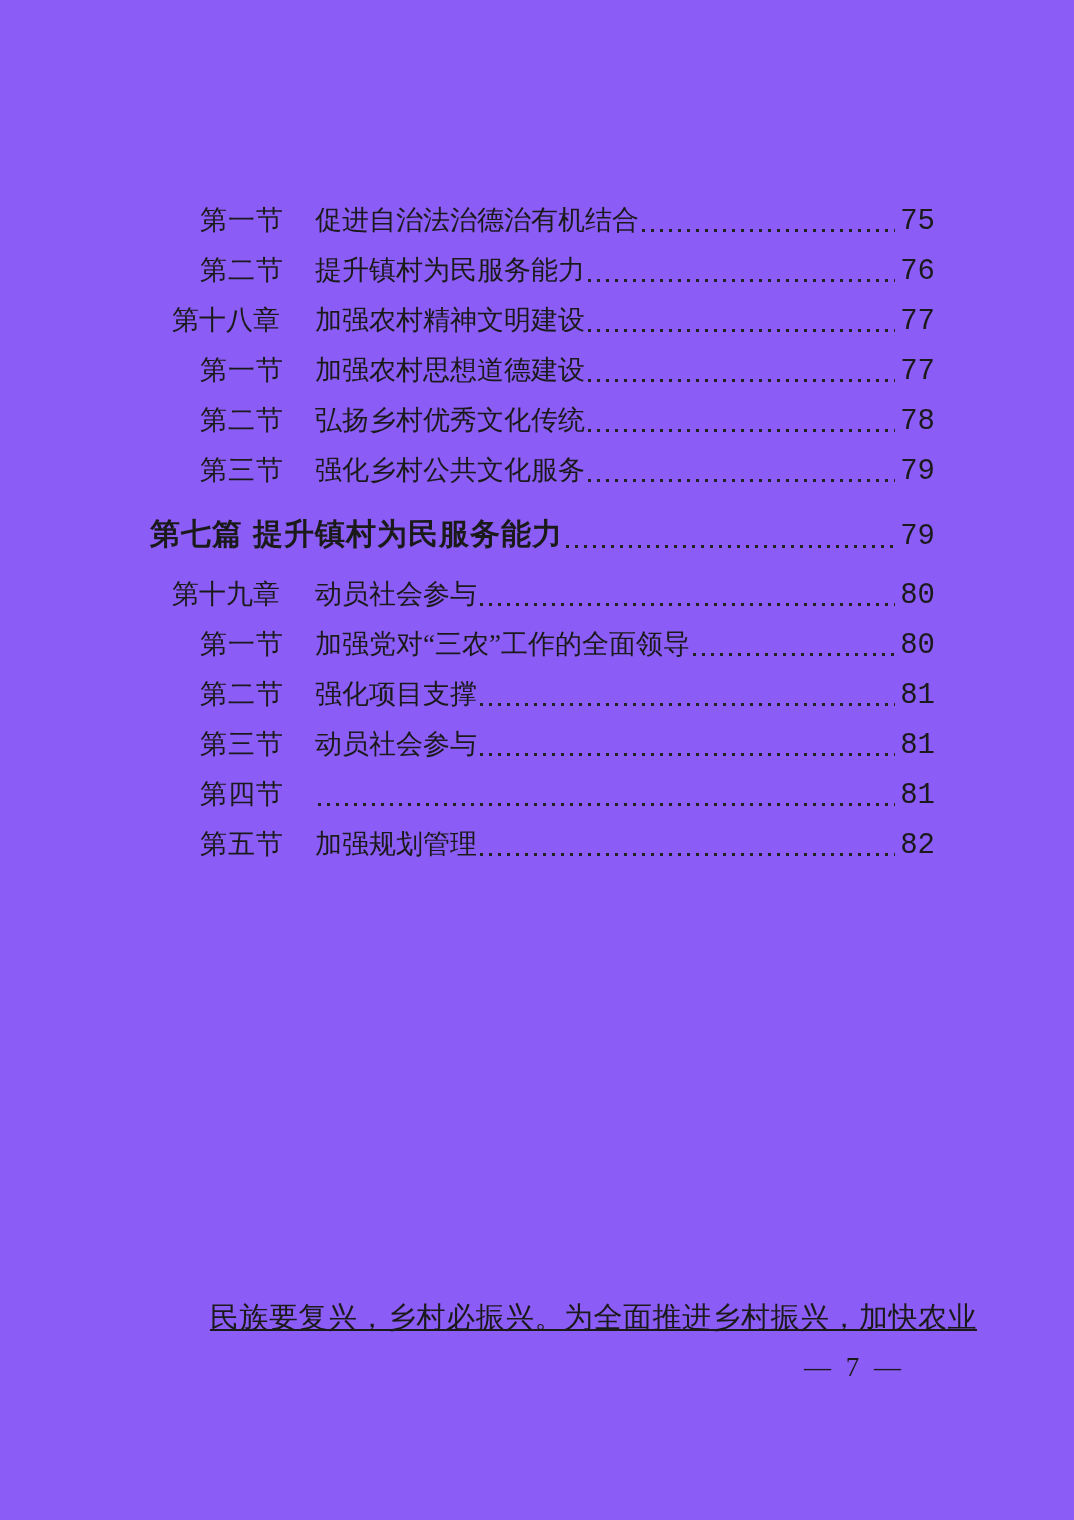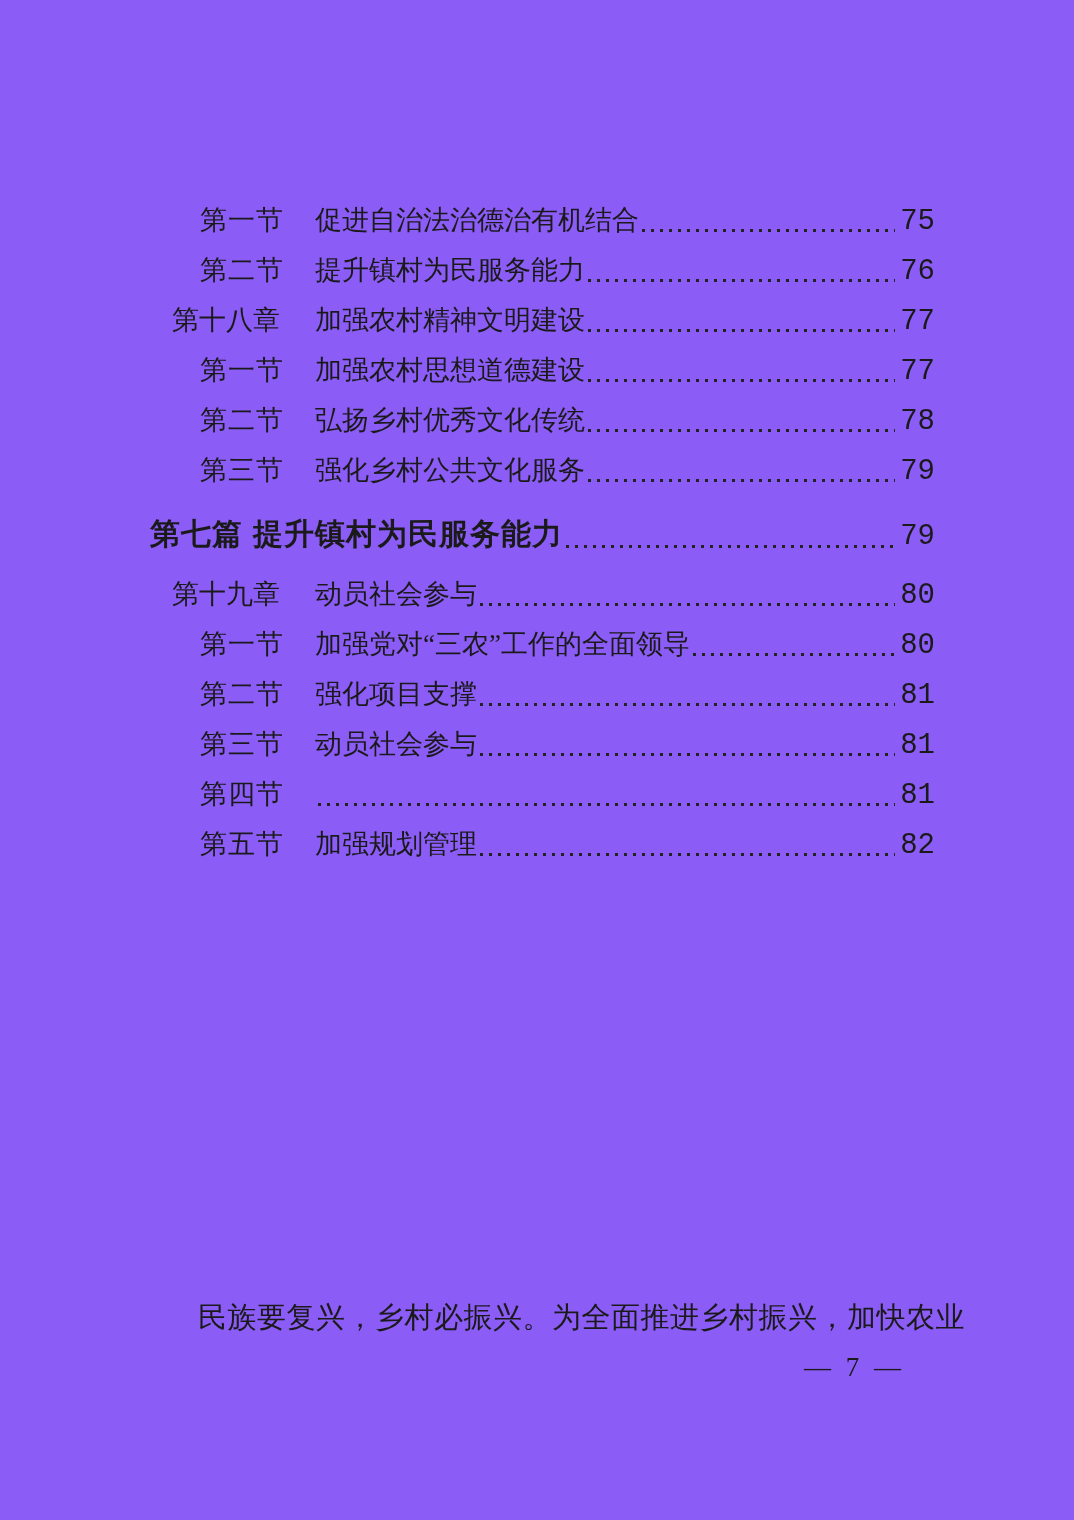--- a/index.html
+++ b/index.html
@@ -64,28 +64,29 @@
   }
   .toc-page {
     flex: 0 0 auto;
     font-family: Liberation Mono, monospace;
     font-weight: 400;
     font-size: 29px;
     text-align: center;
   }
   .footer-para {
     position: absolute;
-    left: 140px;
+    left: 152px;
     right: 139px;
     top: 1295px;
     font-size: 29px;
     line-height: 44px;
     text-indent: 58px;
     white-space: nowrap;
     letter-spacing: 0.5px;
+    text-decoration: underline;
   }
   .page-num {
     position: absolute;
     top: 1347px;
     right: 169px;
     font-size: 27px;
     line-height: 40px;
     letter-spacing: 4px;
   }
 </style>

